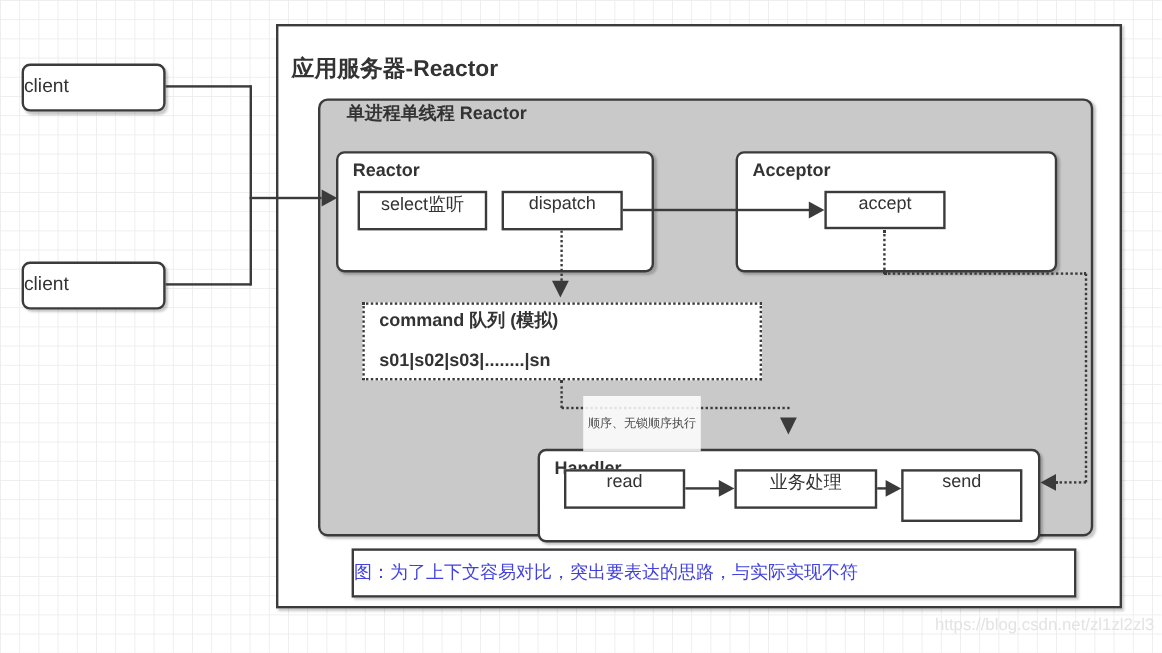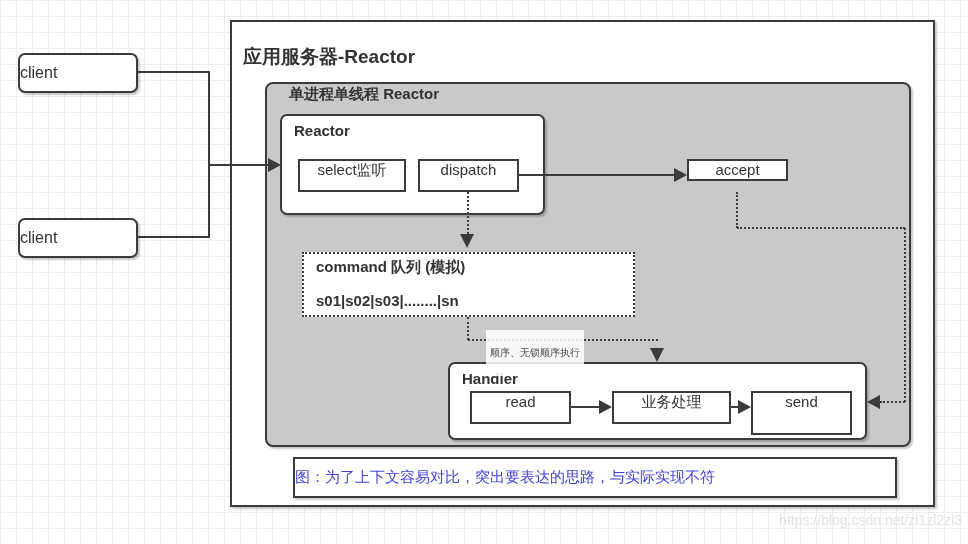--- a/index.html
+++ b/index.html
@@ -9,21 +9,21 @@
     background-color:#ffffff;
     background-image:
       linear-gradient(#eceef0 1px, transparent 1px),
       linear-gradient(90deg, #eceef0 1px, transparent 1px);
     background-size:16px 16px;
     color:#333;
   }
   .abs { position:absolute; }
   .box { position:absolute; border:2px solid #3b3b3b; background:#fff; }
   .shadow { box-shadow:2px 2px 2px rgba(0,0,0,0.22); }
-  .rounded { border-radius:7px; }
+  .rounded { border-radius:7px;margin-top:12px; }
   .center { display:flex; align-items:center; }
   .client { font-size:16px; color:#333; border-radius:7px; }
   .node-title { position:absolute; top:6px; left:12px; font-weight:bold; font-size:15px; color:#333; }
   .small-box { position:absolute; border:2px solid #3b3b3b; background:#fff;
                display:flex; align-items:flex-start; justify-content:center;
                font-size:15px; color:#333; }
   .line-h { position:absolute; height:2px; background:#3b3b3b; }
   .line-v { position:absolute; width:2px; background:#3b3b3b; }
   .dot-h { position:absolute; height:0; border-top:2px dotted #3b3b3b; }
   .dot-v { position:absolute; width:0; border-left:2px dotted #3b3b3b; }
@@ -67,20 +67,23 @@
   <div class="box outer shadow"></div>
   <div class="abs outer-title">应用服务器-Reactor</div>
 
   <div class="abs gray-panel shadow"></div>
   <div class="abs gray-title">单进程单线程 Reactor</div>
 
   <div class="box rounded shadow" style="left:280px; top:114px; width:265px; height:101px;">
     <div class="node-title">Reactor</div>
   </div>
 
+  <div class="box rounded shadow" style="left:613px; top:114px; width:268px; height:101px;">
+    <div class="node-title">Acceptor</div>
+  </div>
 
   <div class="box rounded shadow" style="left:448px; top:362px; width:419px; height:78px;">
     <div class="node-title">Handler</div>
   </div>
 
   <div class="abs queue">
     <div class="queue-line">command 队列 (模拟)</div>
     <div class="queue-line">s01|s02|s03|........|sn</div>
   </div>
 
@@ -111,21 +114,21 @@
   <div class="arr-r" style="left:599px; top:400px;"></div>
   <div class="line-h" style="left:713px; top:406px; width:26px;"></div>
   <div class="arr-r" style="left:738px; top:400px;"></div>
 
   <div class="small-box" style="left:298px; top:159px; width:108px; height:33px;">
     <span>select监听</span>
   </div>
   <div class="small-box" style="left:418px; top:159px; width:101px; height:33px;">
     <span>dispatch</span>
   </div>
-  <div class="small-box" style="left:687px; top:159px; width:101px; height:22px;">
+  <div class="small-box" style="left:687px; top:159px; width:101px; height:32px;">
     <span>accept</span>
   </div>
   <div class="small-box" style="left:470px; top:391px; width:101px; height:33px;">
     <span>read</span>
   </div>
   <div class="small-box" style="left:612px; top:391px; width:119px; height:33px;">
     <span>业务处理</span>
   </div>
   <div class="small-box" style="left:751px; top:391px; width:101px; height:44px;">
     <span>send</span>

